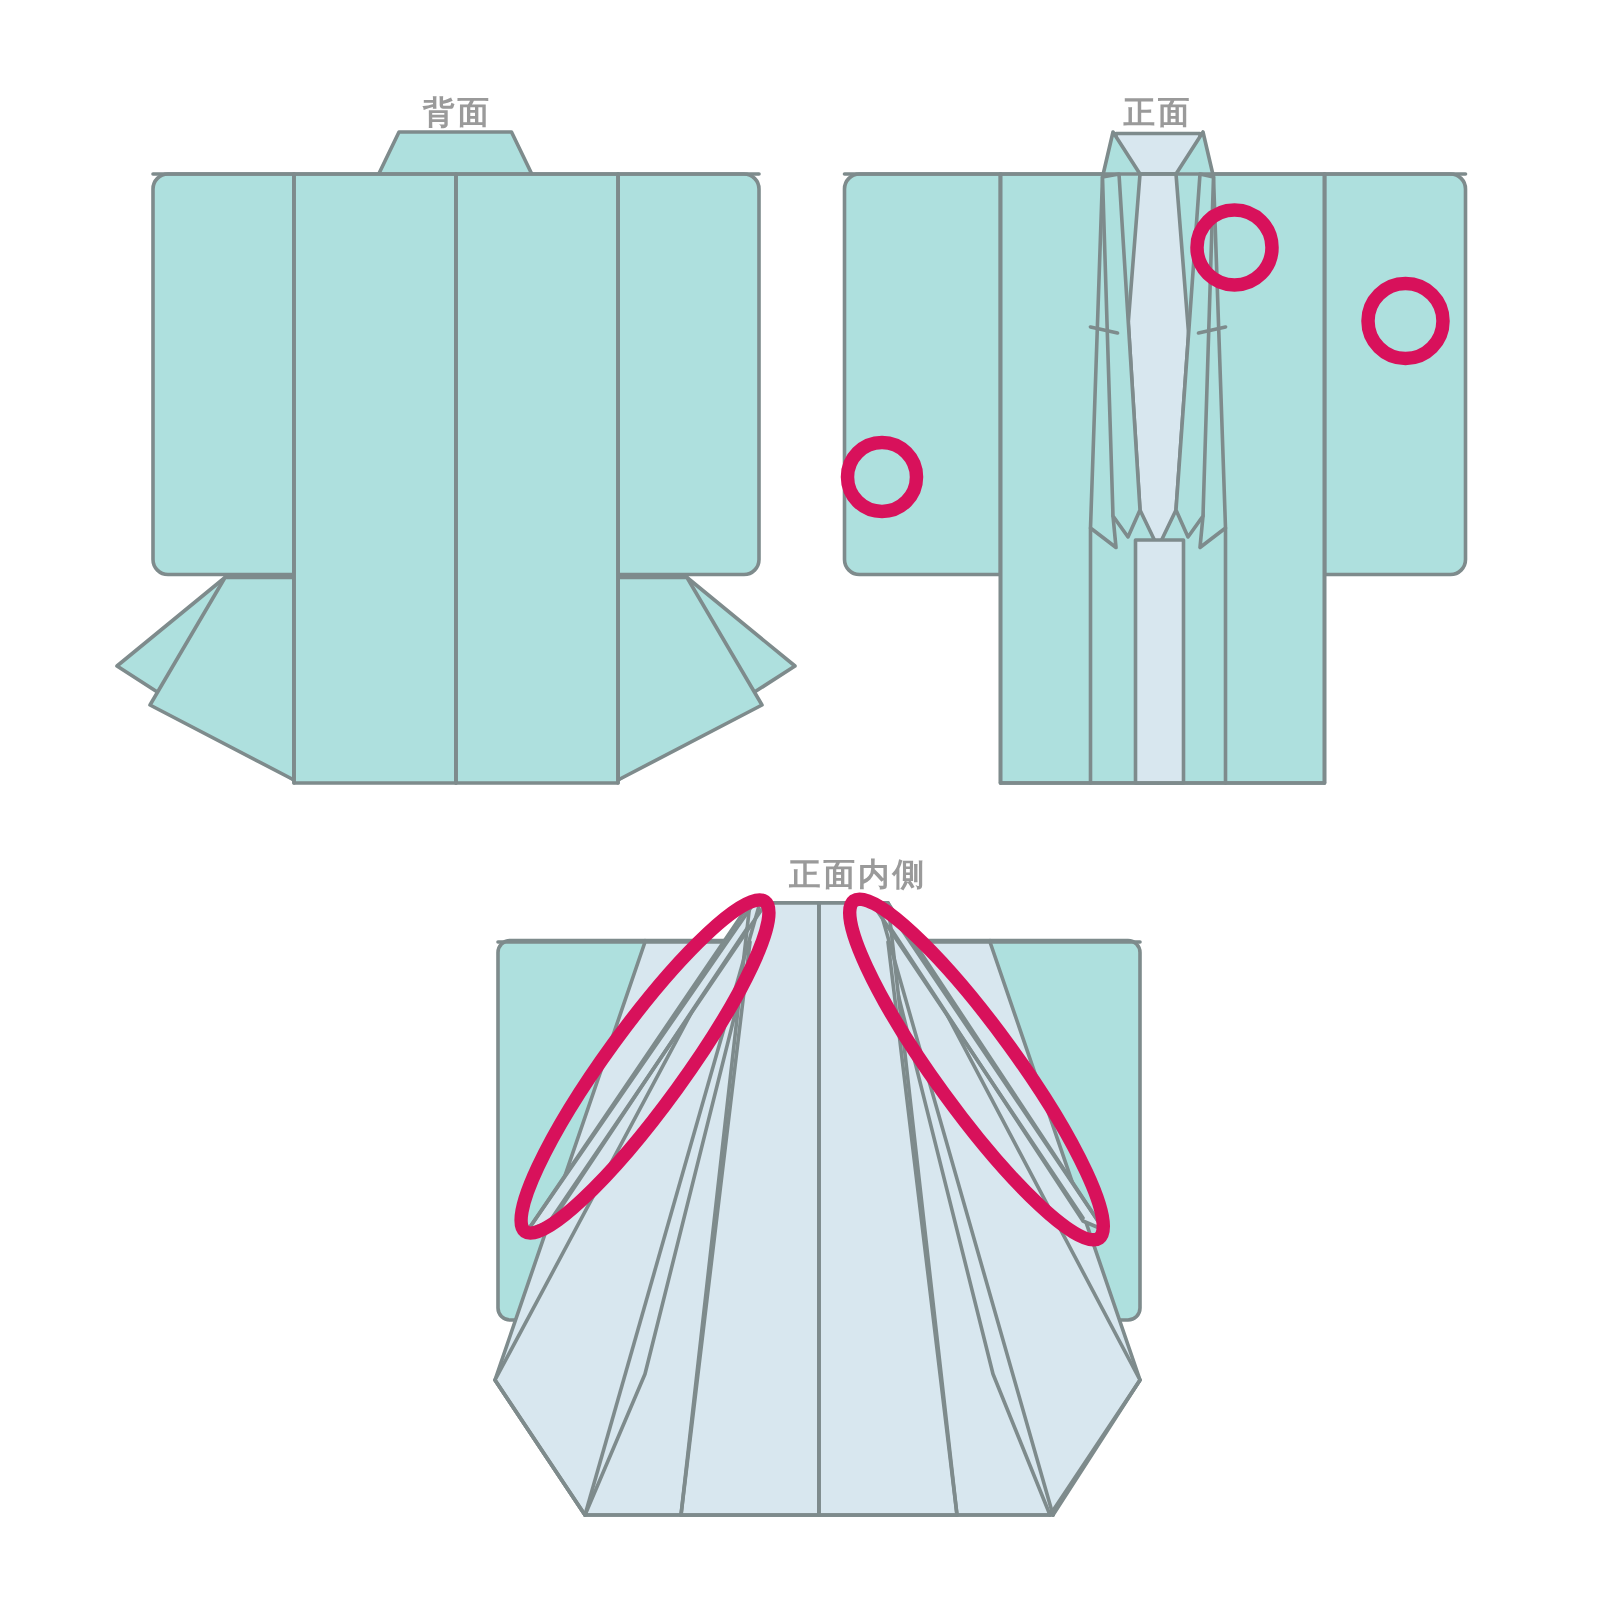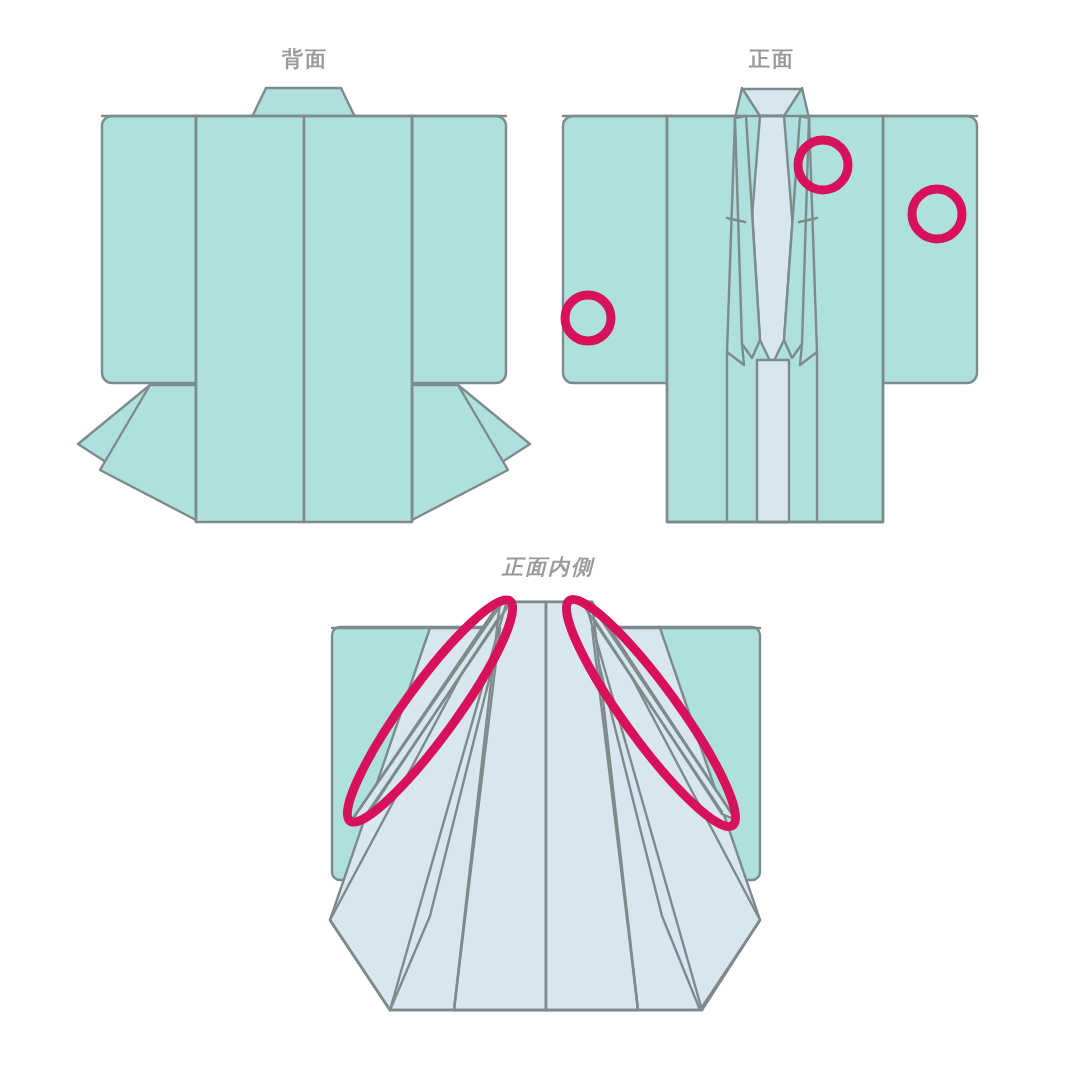--- a/index.html
+++ b/index.html
@@ -22,24 +22,25 @@
   .panel-label {
     position: absolute;
     font-size: 21px;
     font-weight: 700;
     color: #9a9a9a;
     letter-spacing: 2px;
     text-align: center;
     white-space: nowrap;
     transform: translateX(-50%);
     user-select: none;
+    margin-top: 16px;
   }
   #label-back  { left: 305px; top: 45px; }
   #label-front { left: 772px; top: 45px; font-family: Liberation Serif, serif; }
-  #label-inner { left: 548px; top: 553px; font-style: italic; }
+  #label-inner { left: 572px; top: 553px; }
 
   svg.diagram {
     position: absolute;
     left: 0;
     top: 0;
     width: 1080px;
     height: 1080px;
     overflow: visible;
   }
   .garment-outer {

